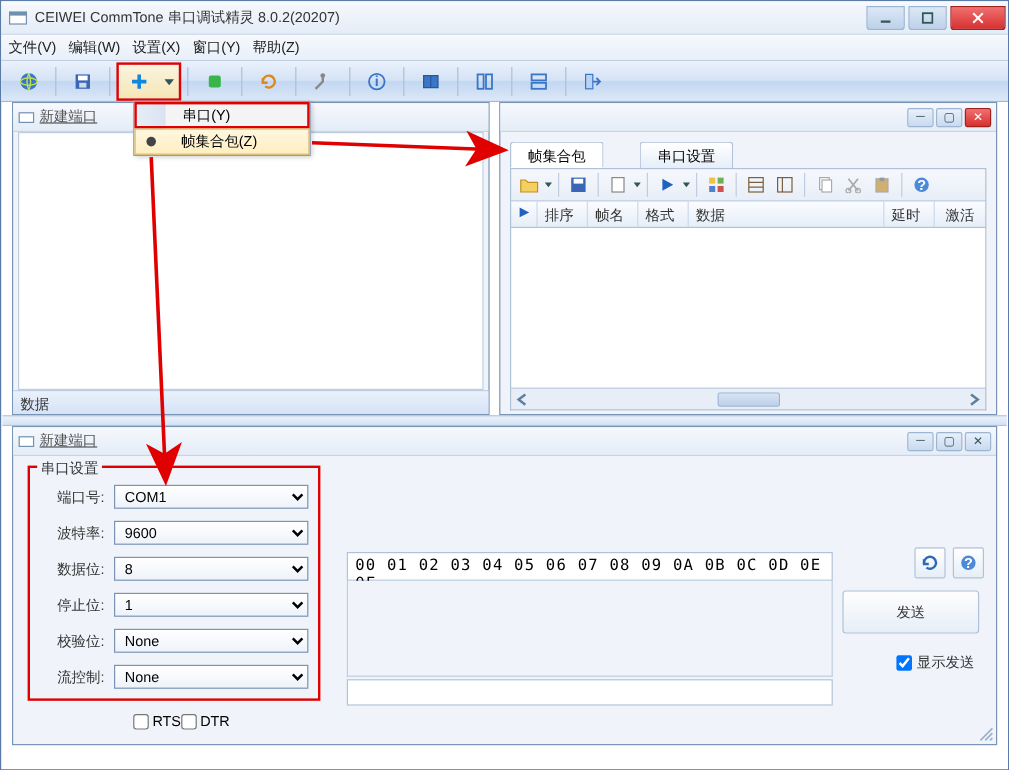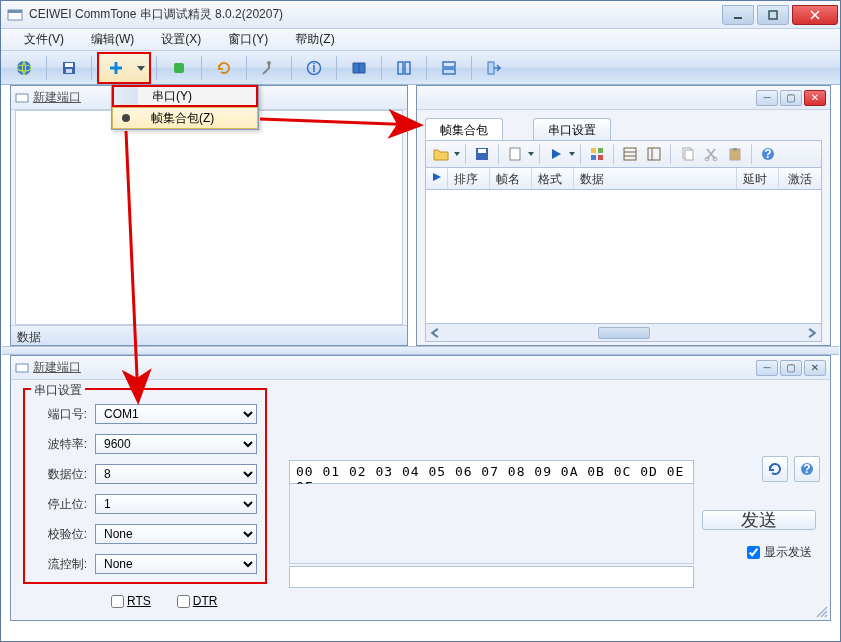--- a/index.html
+++ b/index.html
@@ -9,21 +9,21 @@
 .titlebar { height: 28px; background: linear-gradient(#f6f9fd,#e4ecf7); display: flex; align-items: center; border-bottom: 1px solid #c0cde0; }
 .titlebar .icon { width: 16px; height: 16px; margin: 0 6px; }
 .titlebar .title { flex: 1; color: #333; }
 .winbtns { display: flex; height: 20px; margin-right: 2px; }
 .winbtn { width: 32px; height: 20px; display: flex; align-items: center; justify-content: center; background: linear-gradient(#dce8f6,#bcd1ea); border: 1px solid #9db5d1; border-radius: 0 0 3px 3px; margin-left: 3px; }
 .winbtn.close { background: linear-gradient(#f07070,#d83030); border-color: #a02020; color: #fff; width: 46px; }
 .winbtn svg { width: 10px; height: 10px; }
 
 
 .menubar { height: 22px; background: linear-gradient(#f6f9fd,#e8eff9); display: flex; align-items: center; padding: 0 6px; border-bottom: 1px solid #c0cde0; gap: 10px; }
-.menubar span { color: #222; cursor: default; margin-left: 17px; }
+.menubar span { color: #222; cursor: default; }
 
 
 .toolbar { height: 34px; background: linear-gradient(#eaf1fb,#d5e3f6 48%,#c3d7f1 52%,#dbe8f8); display: flex; align-items: center; padding: 0 6px; border-bottom: 1px solid #9eb8d8; gap: 3px; }
 .tbtn { width: 34px; height: 28px; display: flex; align-items: center; justify-content: center; border: 1px solid transparent; border-radius: 3px; }
 .tsplit { width: 1px; height: 24px; background: #a8c0de; margin: 0 2px; }
 .dropd { display: flex; }
 .dropd .caret { width: 16px; }
 .hl-red { border: 2px solid #e00000 !important; background: linear-gradient(#faf3df,#f6e6b6); }
 
 
@@ -63,29 +63,29 @@
 .tr-scroll { height:18px; border:1px solid #b0c2da; border-top:none; margin:0 8px; background:#e8eef7; display:flex; align-items:center; }
 .tr-scroll .thumb { width:52px; height:12px; margin:0 auto; background: linear-gradient(#d8e4f4,#bcd0ea); border:1px solid #9cb4d2; border-radius:2px; }
 
 
 #pane-b { left:8px; right:8px; top: 270px; height: 266px; }
 .fieldset { position:absolute; left:12px; top:32px; width:244px; height:196px; border:2px solid #e00000; }
 .fieldset .legend { position:absolute; top:-8px; left:6px; background:#f0f4fa; padding:0 3px; color:#333; }
 .frow { display:flex; align-items:center; height:24px; margin: 6px 8px 0 8px; justify-content: center; }
 .frow label { width:54px; text-align:right; margin-right:8px; color:#333; }
 .frow select { flex:1; height:20px; border:1px solid #7a94b6; background: linear-gradient(#fff,#eef3fa); font-size:12px; padding-left:4px; }
-.cbrow { display:flex; gap:26px; margin:6px 0 0 76px;text-decoration:underline; }
+.cbrow { display:flex; margin:6px 0 0 76px; }
 .cb { display:flex; align-items:center; gap:3px; }
 .cb input { width:13px; height:13px; }
 
 .hex-area { position:absolute; left:278px; top:104px; right:136px; height:24px; background:#fff; border:1px solid #b0c2da; font-family:Consolas,monospace; font-size:13px; padding:3px 6px; letter-spacing:1px; color:#000; }
 .big-textarea { position:absolute; left:278px; top:210px; right:136px; height:22px; background:#fff; border:1px solid #b0c2da; }
 .right-btns { position:absolute; right:10px; top:100px; width:118px; }
 .rbtn { width:26px; height:26px; border:1px solid #b0c2da; background:linear-gradient(#fff,#e6eef8); display:inline-flex; align-items:center; justify-content:center; border-radius:2px; }
-.send-btn { width:114px; height:20px; margin-top:28px; border:1px solid #b0c2da; background:linear-gradient(#fefefe,#e6eef8); display:flex; align-items:center; justify-content:center; font-size:18px; color:#333; border-radius:3px; }
+.send-btn { width:114px; height:36px; margin-top:10px; border:1px solid #b0c2da; background:linear-gradient(#fefefe,#e6eef8); display:flex; align-items:center; justify-content:center; font-size:12px; color:#333; border-radius:3px; }
 .cb-show { position:absolute; right:18px; top:188px; display:flex; gap:4px; color:#333; }
 
 .resize-grip { position:absolute; right:2px; bottom:2px; width:14px; height:14px; }
 
 
 .arrow-svg { position:absolute; pointer-events:none; z-index:50; }
 
 
 .hsplit { position:absolute; left:0; right:0; top:261px; height:9px; background: linear-gradient(#eaf1fb,#d5e3f6); border-top:1px solid #b0c2da; border-bottom:1px solid #b0c2da; }
 

